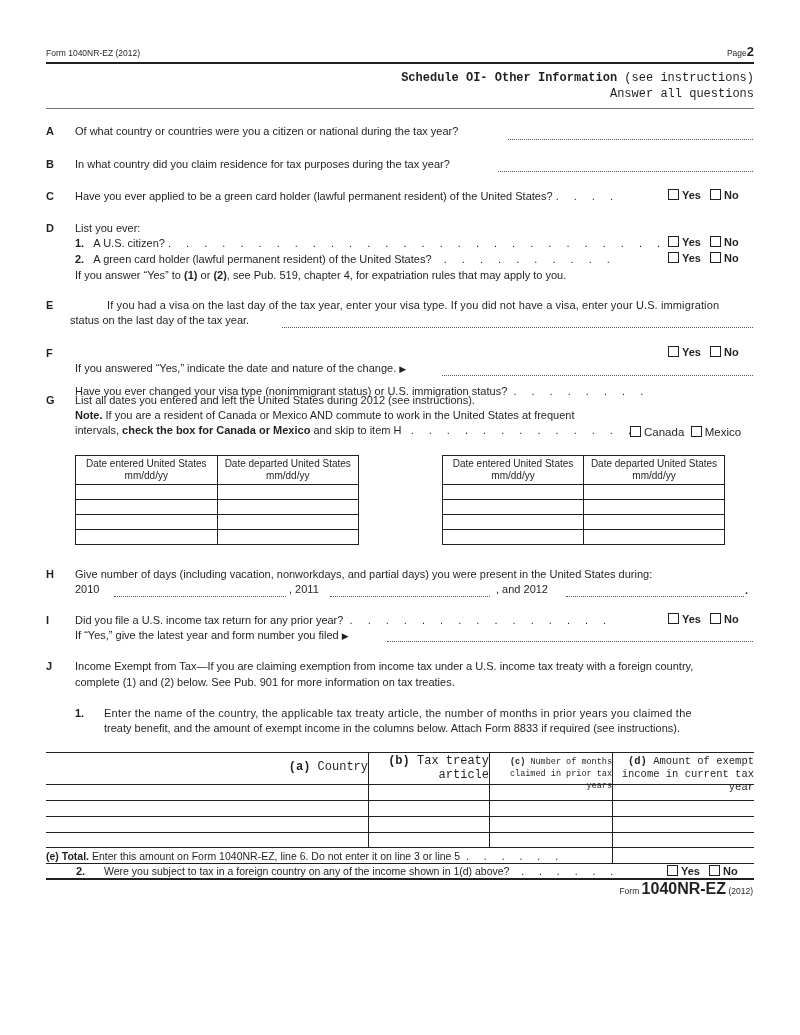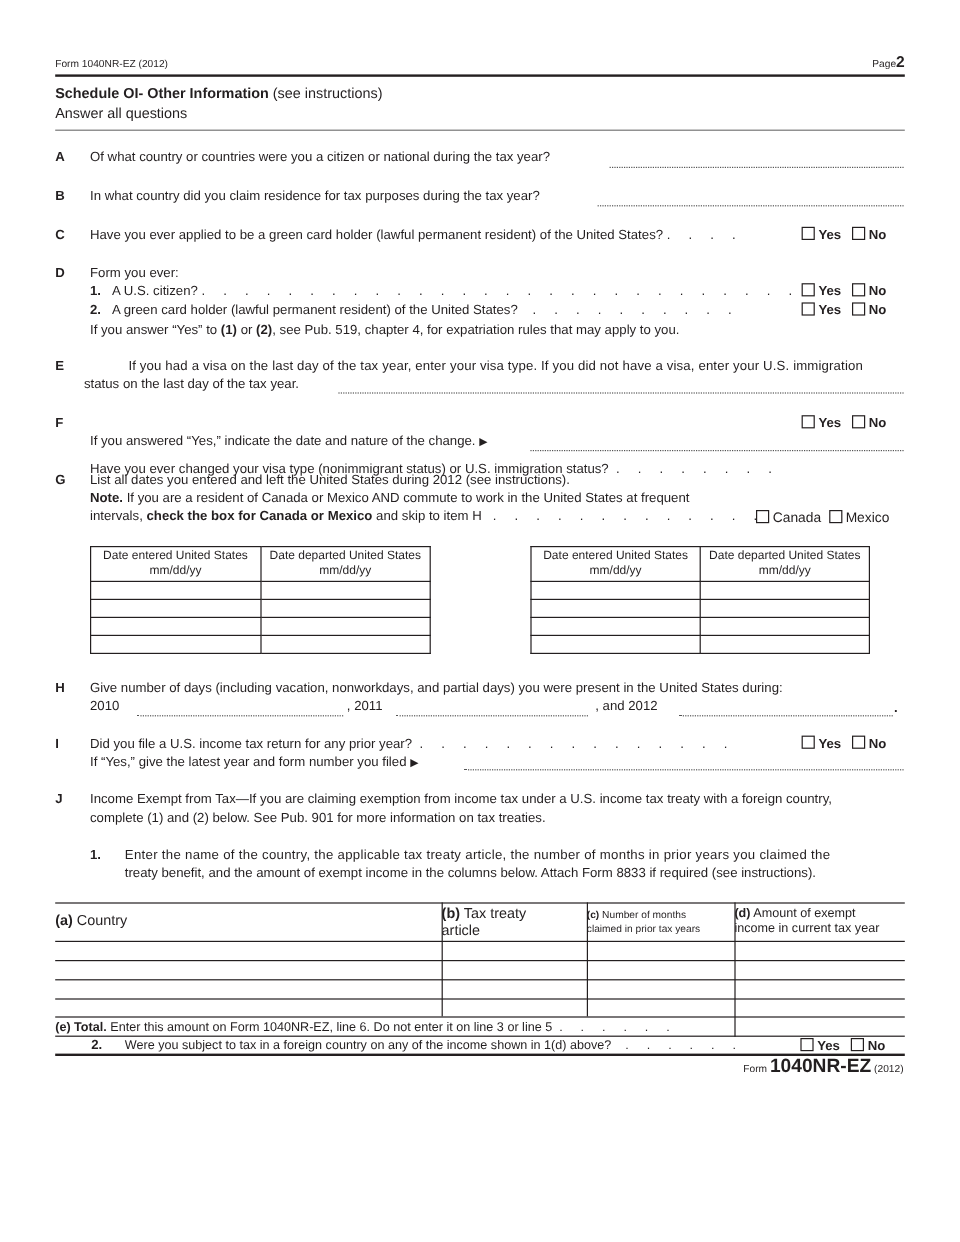--- a/index.html
+++ b/index.html
@@ -13,21 +13,21 @@
   .rule2 { background:#231f20; height:2px; }
   .cb { display:inline-block; width:9px; height:9px; border:1px solid #231f20; vertical-align:-1px; margin-right:3px; background:#fff; }
   .yn { font-size:11px; font-weight:bold; white-space:nowrap; }
   .yn span.opt { margin-left:6px; }
   .lead { letter-spacing:6px; }
   table.dates { border-collapse:collapse; position:absolute; font-size:10px; }
   table.dates td { border:1px solid #231f20; height:14px; padding:0; }
   table.dates th { border:1px solid #231f20; font-weight:normal; padding:2px 2px; text-align:center; line-height:12px; }
   .vline { position:absolute; width:1px; background:#231f20; }
   .hline { position:absolute; height:1px; background:#231f20; }
-  .center { text-align:left; }
+  .center { text-align:right;font-family:Liberation Mono, monospace; }
 </style>
 </head>
 <body>
 
 <div class="abs small" style="left:46px;top:48px;">Form 1040NR-EZ (2012)</div>
 <div class="abs" style="right:46px;top:44px;font-size:8.5px;">
   <span>Page</span><b style="font-size:13px;">2</b>
 </div>
 <div class="abs rule" style="left:46px;width:708px;top:62px;height:1.5px;"></div>
 
@@ -46,21 +46,21 @@
 <div class="abs dotline" style="left:498px;width:255px;top:171px;"></div>
 
 <div class="abs lbl" style="left:46px;top:190px;">C</div>
 <div class="abs txt" style="left:75px;top:189px;"><span>Have you ever applied to be a green card holder (lawful permanent resident) of the United States?</span> <span class="lead">. . . .</span></div>
 <div class="abs yn" style="left:668px;top:189px;">
   <span class="cb"></span><span>Yes</span>
   <span class="opt"></span><span class="cb"></span><span>No</span>
 </div>
 
 <div class="abs lbl" style="left:46px;top:222px;">D</div>
-<div class="abs txt" style="left:75px;top:221px;">Form you ever:</div>
+<div class="abs txt" style="left:75px;top:221px;">List you ever:</div>
 <div class="abs txt" style="left:75px;top:236px;">
   <b>1.</b>&nbsp;&nbsp;&nbsp;<span>A U.S. citizen?</span> <span class="lead">. . . . . . . . . . . . . . . . . . . . . . . . . . . . .</span>
 </div>
 <div class="abs yn" style="left:668px;top:236px;">
   <span class="cb"></span><span>Yes</span>
   <span class="opt"></span><span class="cb"></span><span>No</span>
 </div>
 <div class="abs txt" style="left:75px;top:252px;">
   <b>2.</b>&nbsp;&nbsp;&nbsp;<span>A green card holder (lawful permanent resident) of the United States?</span> &nbsp;&nbsp;&nbsp;<span class="lead">. . . . . . . . . .</span>
 </div>

